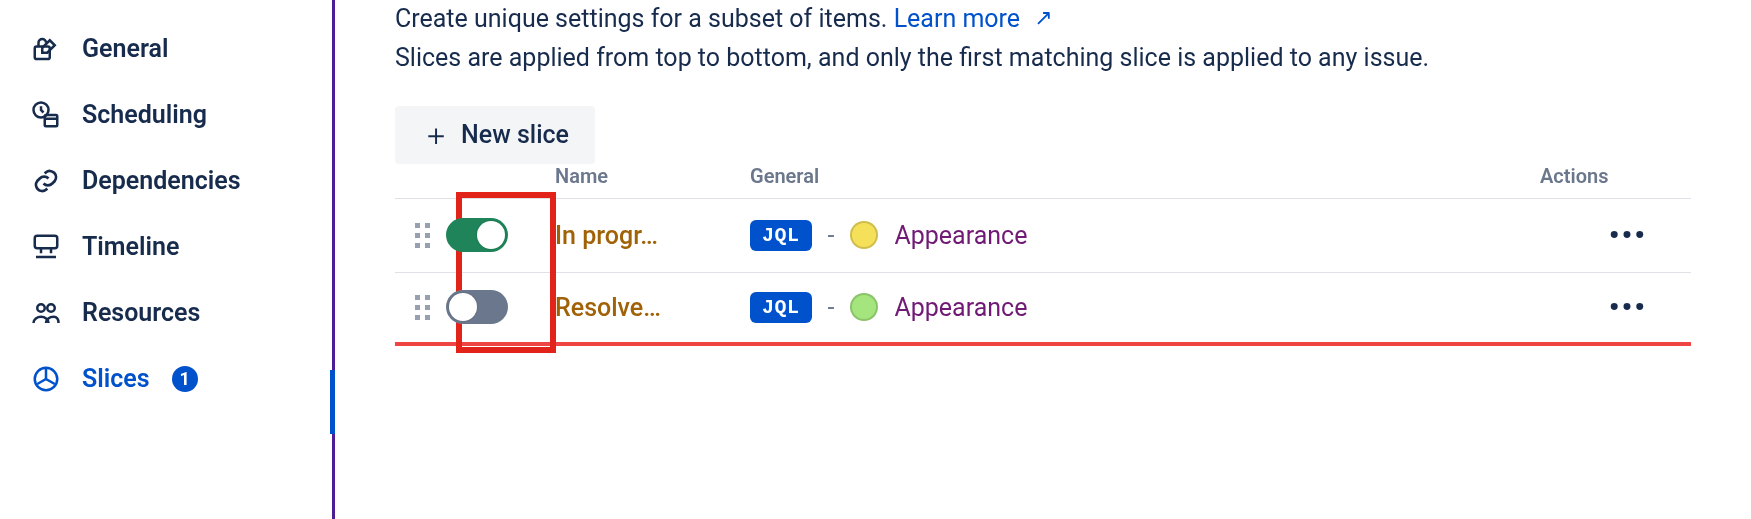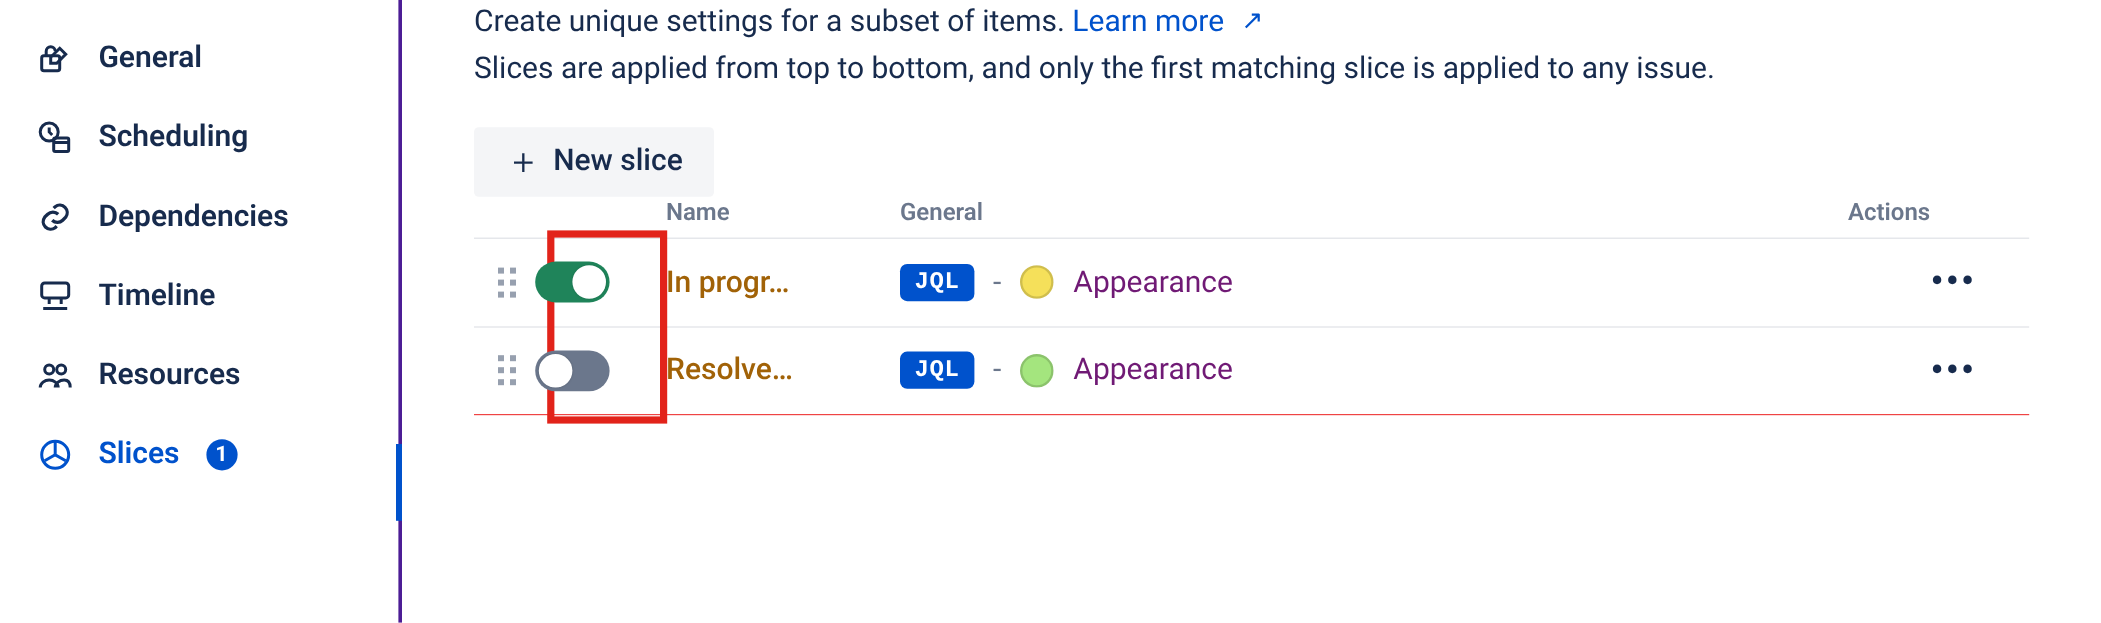--- a/index.html
+++ b/index.html
@@ -109,21 +109,21 @@
   }
   .table-header .th-actions { text-align: left; padding-right: 40px; }
   .slice-row {
     display: grid;
     grid-template-columns: 160px 195px 790px 1fr;
     align-items: center;
     border-top: 1px solid #dfe1e6;
     min-height: 74px;
     font-size: 25px;
   }
-  .slice-row:last-child { border-bottom: 1px solid #ef4444; }
+  .slice-row:last-child { border-bottom: 4px solid #ef4444; }
 
   .row-drag-toggle {
     display: flex;
     align-items: center;
     gap: 16px;
     padding-left: 20px;
   }
   .drag-handle {
     display: grid;
     grid-template-columns: repeat(2, 5px);

